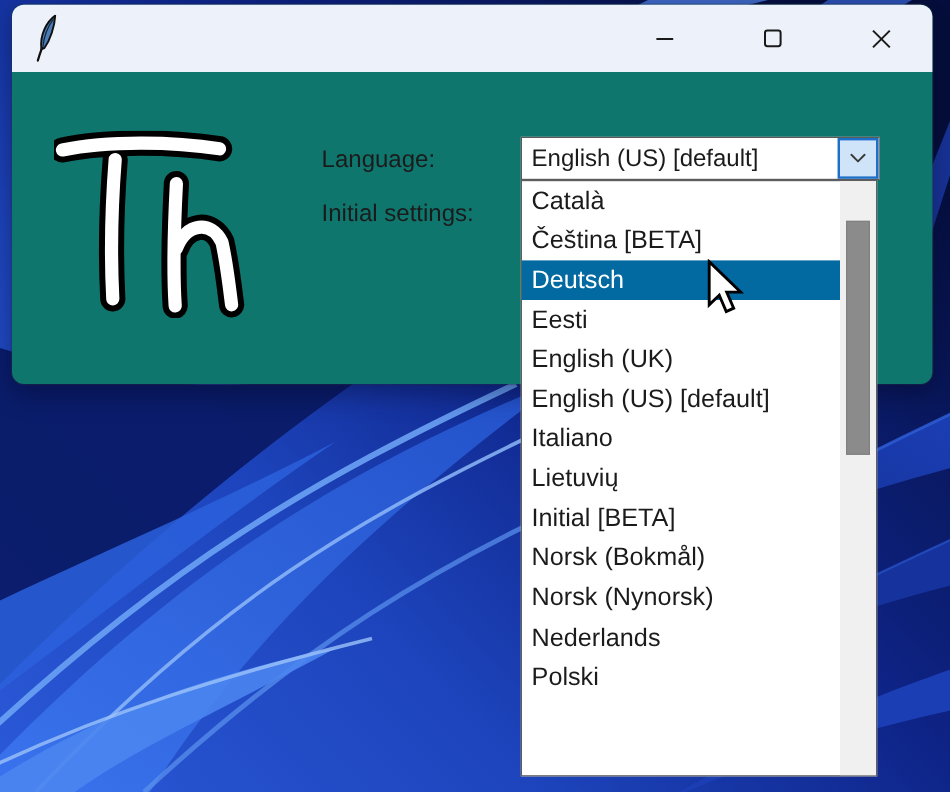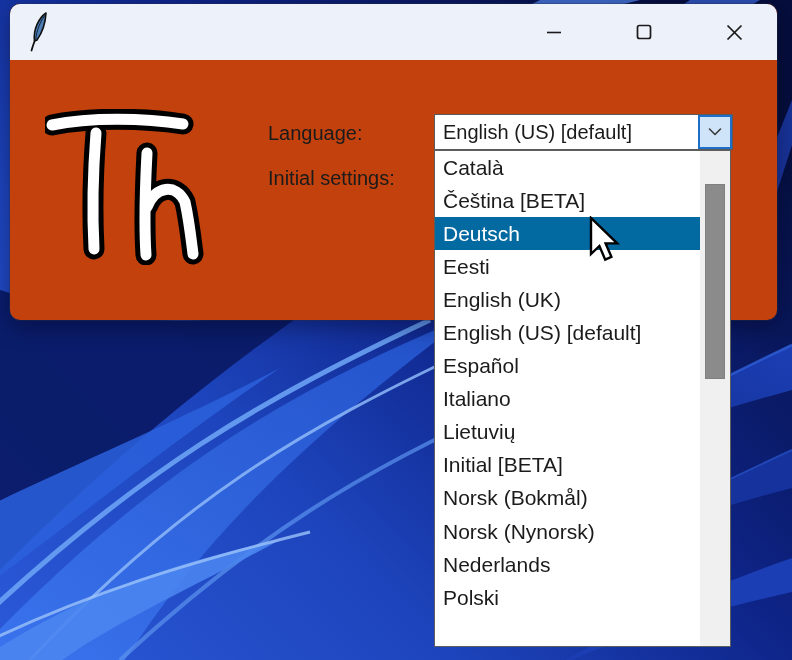--- a/index.html
+++ b/index.html
@@ -6,21 +6,21 @@
   body{
     width:792px;height:660px;position:relative;overflow:hidden;
     font-family:"Liberation Sans", sans-serif;
     background:#0a1550;
   }
   
   #wallpaper{position:absolute;inset:0;z-index:0;}
   
   .dialog{
     position:absolute;left:10px;top:4px;width:767px;height:316px;
-    background:#c2410c;border-radius:10px;z-index:1;
+    background:#0f766e;border-radius:10px;z-index:1;
     box-shadow:0 0 0 1px rgba(40,50,70,.35), 0 8px 22px rgba(0,0,20,.35);
   }
   .titlebar{
     position:absolute;left:0;top:0;right:0;height:56px;
     background:#edf1f9;border-radius:10px 10px 0 0;
   }
   .app-icon{position:absolute;left:17px;top:8px;width:24px;height:40px;}
   .win-controls{
     position:absolute;top:0;right:20px;height:56px;
     display:flex;align-items:stretch;
@@ -177,21 +177,20 @@
 </div>
 
 <div class="dropdown">
   <div class="dd-items">
     <div class="dd-item">Català</div>
     <div class="dd-item">Čeština [BETA]</div>
     <div class="dd-item sel">Deutsch</div>
     <div class="dd-item">Eesti</div>
     <div class="dd-item">English (UK)</div>
     <div class="dd-item">English (US) [default]</div>
-    <div class="dd-item">Español</div>
     <div class="dd-item">Italiano</div>
     <div class="dd-item">Lietuvių</div>
     <div class="dd-item">Initial [BETA]</div>
     <div class="dd-item">Norsk (Bokmål)</div>
     <div class="dd-item">Norsk (Nynorsk)</div>
     <div class="dd-item">Nederlands</div>
     <div class="dd-item">Polski</div>
   </div>
   <div class="dd-scroll-track">
     <div class="dd-scroll-thumb"></div>

